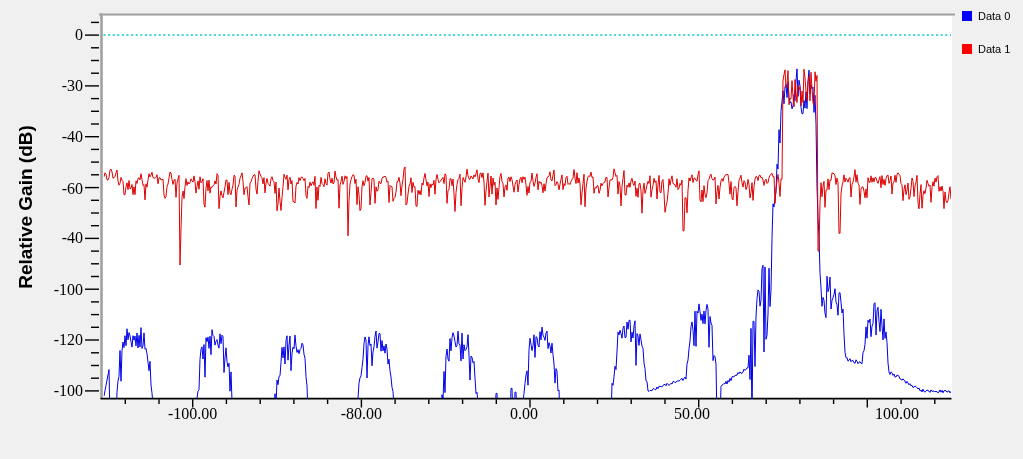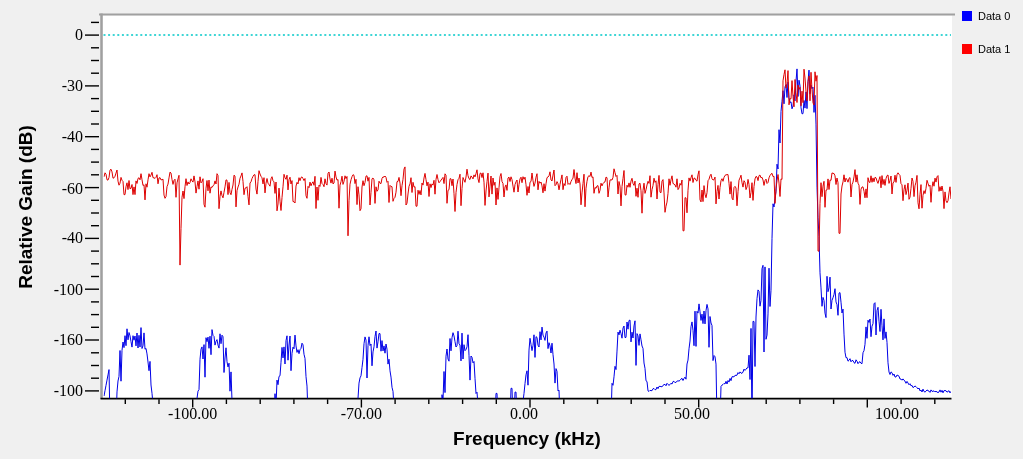--- a/index.html
+++ b/index.html
@@ -103,33 +103,32 @@
         <line x1="833.6" y1="399.3" x2="833.6" y2="404"></line>
         <line x1="867.3" y1="399.3" x2="867.3" y2="407.5"></line>
         <line x1="901.1" y1="399.3" x2="901.1" y2="404"></line>
         <line x1="934.8" y1="399.3" x2="934.8" y2="404"></line>
       </g>
       <polyline points="104.0,396.0 105.0,390.7 106.0,385.4 107.0,380.1 108.0,374.9 109.0,369.6 110.0,421.4 111.0,421.4 112.0,421.4 113.0,421.4 114.0,421.4 115.0,421.4 116.0,421.4 117.0,391.9 118.0,381.0 119.0,376.4 120.0,350.5 121.0,381.2 122.0,350.4 123.0,342.0 124.0,347.6 125.0,335.7 126.0,345.7 127.0,328.8 128.0,339.8 129.0,332.5 130.0,335.8 131.0,341.7 132.0,347.1 133.0,335.7 134.0,340.2 135.0,336.0 136.0,345.9 137.0,333.0 138.0,348.0 139.0,335.3 140.0,347.0 141.0,327.6 142.0,348.5 143.0,345.8 144.0,332.9 145.0,349.2 146.0,348.4 147.0,353.9 148.0,362.0 149.0,370.7 150.0,361.4 151.0,385.0 152.0,393.3 153.0,404.1 154.0,421.4 155.0,421.4 156.0,421.4 157.0,421.4 158.0,421.4 159.0,421.4 160.0,421.4 161.0,421.4 162.0,421.4 163.0,421.4 164.0,421.4 165.0,421.4 166.0,421.4 167.0,421.4 168.0,421.4 169.0,421.4 170.0,421.4 171.0,421.4 172.0,421.4 173.0,421.4 174.0,421.4 175.0,421.4 176.0,421.4 177.0,421.4 178.0,421.4 179.0,421.4 180.0,421.4 181.0,421.4 182.0,421.4 183.0,421.4 184.0,421.4 185.0,421.4 186.0,421.4 187.0,421.4 188.0,421.4 189.0,421.4 190.0,421.4 191.0,421.4 192.0,421.4 193.0,421.4 194.0,421.4 195.0,421.4 196.0,411.4 197.0,398.4 198.0,391.1 199.0,389.6 200.0,359.3 201.0,349.2 202.0,346.9 203.0,359.0 204.0,344.6 205.0,377.2 206.0,337.7 207.0,341.7 208.0,337.1 209.0,348.3 210.0,336.2 211.0,354.7 212.0,329.6 213.0,335.4 214.0,336.4 215.0,345.1 216.0,341.3 217.0,339.6 218.0,345.1 219.0,348.1 220.0,333.8 221.0,343.7 222.0,335.2 223.0,336.7 224.0,372.5 225.0,358.0 226.0,347.8 227.0,361.7 228.0,366.9 229.0,363.2 230.0,391.2 231.0,371.9 232.0,400.8 233.0,408.6 234.0,421.4 235.0,421.4 236.0,421.4 237.0,421.4 238.0,421.4 239.0,421.4 240.0,421.4 241.0,421.4 242.0,421.4 243.0,421.4 244.0,421.4 245.0,421.4 246.0,421.4 247.0,421.4 248.0,421.4 249.0,421.4 250.0,421.4 251.0,421.4 252.0,421.4 253.0,421.4 254.0,421.4 255.0,421.4 256.0,421.4 257.0,421.4 258.0,421.4 259.0,421.4 260.0,421.4 261.0,421.4 262.0,421.4 263.0,421.4 264.0,421.4 265.0,421.4 266.0,421.4 267.0,421.4 268.0,421.4 269.0,421.4 270.0,421.4 271.0,421.4 272.0,421.4 273.0,421.4 274.0,421.4 275.0,393.7 276.0,406.0 277.0,380.1 278.0,384.7 279.0,376.4 280.0,375.8 281.0,362.3 282.0,347.4 283.0,357.9 284.0,346.9 285.0,364.0 286.0,340.6 287.0,335.8 288.0,360.2 289.0,345.0 290.0,336.0 291.0,370.7 292.0,353.3 293.0,347.1 294.0,348.8 295.0,335.1 296.0,345.9 297.0,352.4 298.0,349.7 299.0,353.7 300.0,349.7 301.0,348.4 302.0,343.2 303.0,344.8 304.0,354.3 305.0,358.4 306.0,376.6 307.0,386.1 308.0,414.1 309.0,398.9 310.0,416.7 311.0,421.4 312.0,421.4 313.0,421.4 314.0,421.4 315.0,421.4 316.0,421.4 317.0,421.4 318.0,421.4 319.0,421.4 320.0,421.4 321.0,421.4 322.0,421.4 323.0,421.4 324.0,421.4 325.0,421.4 326.0,421.4 327.0,421.4 328.0,421.4 329.0,421.4 330.0,421.4 331.0,421.4 332.0,421.4 333.0,421.4 334.0,421.4 335.0,421.4 336.0,421.4 337.0,421.4 338.0,421.4 339.0,421.4 340.0,421.4 341.0,421.4 342.0,421.4 343.0,421.4 344.0,421.4 345.0,421.4 346.0,421.4 347.0,421.4 348.0,421.4 349.0,421.4 350.0,421.4 351.0,421.4 352.0,421.4 353.0,421.4 354.0,421.4 355.0,421.4 356.0,421.4 357.0,407.1 358.0,398.3 359.0,383.1 360.0,377.9 361.0,375.8 362.0,367.5 363.0,359.3 364.0,343.7 365.0,336.9 366.0,340.1 367.0,378.0 368.0,345.6 369.0,336.8 370.0,345.6 371.0,344.0 372.0,365.8 373.0,351.9 374.0,346.8 375.0,336.5 376.0,331.0 377.0,348.1 378.0,341.8 379.0,333.5 380.0,333.6 381.0,351.2 382.0,340.6 383.0,350.9 384.0,345.9 385.0,353.2 386.0,344.0 387.0,349.2 388.0,364.1 389.0,359.2 390.0,370.8 391.0,377.1 392.0,387.3 393.0,391.4 394.0,407.2 395.0,421.4 396.0,421.4 397.0,421.4 398.0,421.4 399.0,421.4 400.0,421.4 401.0,421.4 402.0,421.4 403.0,421.4 404.0,421.4 405.0,421.4 406.0,421.4 407.0,421.4 408.0,421.4 409.0,421.4 410.0,421.4 411.0,421.4 412.0,421.4 413.0,421.4 414.0,421.4 415.0,421.4 416.0,421.4 417.0,421.4 418.0,421.4 419.0,421.4 420.0,421.4 421.0,421.4 422.0,421.4 423.0,421.4 424.0,421.4 425.0,421.4 426.0,421.4 427.0,421.4 428.0,421.4 429.0,421.4 430.0,421.4 431.0,421.4 432.0,421.4 433.0,421.4 434.0,421.4 435.0,421.4 436.0,421.4 437.0,421.4 438.0,421.4 439.0,421.4 440.0,421.4 441.0,421.4 442.0,394.7 443.0,400.7 444.0,371.5 445.0,392.6 446.0,356.2 447.0,349.0 448.0,359.0 449.0,361.2 450.0,338.5 451.0,350.8 452.0,337.7 453.0,332.7 454.0,335.9 455.0,341.7 456.0,347.0 457.0,345.6 458.0,331.2 459.0,343.7 460.0,345.0 461.0,360.9 462.0,333.1 463.0,359.0 464.0,344.7 465.0,350.7 466.0,349.5 467.0,346.8 468.0,334.7 469.0,355.4 470.0,380.1 471.0,356.0 472.0,357.3 473.0,362.9 474.0,361.5 475.0,378.3 476.0,393.5 477.0,392.2 478.0,405.0 479.0,421.4 480.0,421.4 481.0,421.4 482.0,421.4 483.0,421.4 484.0,421.4 485.0,421.4 486.0,421.4 487.0,421.4 488.0,421.4 489.0,421.4 490.0,421.4 491.0,421.4 492.0,421.4 493.0,421.4 494.0,421.4 495.0,421.4 496.0,393.4 497.0,393.4 498.0,421.4 499.0,421.4 500.0,421.4 501.0,421.4 502.0,421.4 503.0,421.4 504.0,421.4 505.0,421.4 506.0,421.4 507.0,421.4 508.0,421.4 509.0,421.4 510.0,421.4 511.0,388.3 512.0,388.3 513.0,421.4 514.0,421.4 515.0,392.1 516.0,392.1 517.0,421.4 518.0,421.4 519.0,421.4 520.0,421.4 521.0,421.4 522.0,421.4 523.0,401.5 524.0,393.4 525.0,383.6 526.0,374.8 527.0,370.8 528.0,385.2 529.0,350.1 530.0,338.3 531.0,344.4 532.0,350.6 533.0,345.5 534.0,334.8 535.0,357.4 536.0,336.7 537.0,337.4 538.0,345.2 539.0,347.0 540.0,331.7 541.0,339.9 542.0,327.1 543.0,335.1 544.0,337.2 545.0,340.4 546.0,333.0 547.0,331.1 548.0,348.6 549.0,342.7 550.0,345.8 551.0,353.0 552.0,343.2 553.0,354.6 554.0,364.0 555.0,383.1 556.0,368.6 557.0,371.4 558.0,391.0 559.0,390.1 560.0,417.9 561.0,421.4 562.0,421.4 563.0,421.4 564.0,421.4 565.0,421.4 566.0,421.4 567.0,421.4 568.0,421.4 569.0,421.4 570.0,421.4 571.0,421.4 572.0,421.4 573.0,421.4 574.0,421.4 575.0,421.4 576.0,421.4 577.0,421.4 578.0,421.4 579.0,421.4 580.0,421.4 581.0,421.4 582.0,421.4 583.0,421.4 584.0,421.4 585.0,421.4 586.0,421.4 587.0,421.4 588.0,421.4 589.0,421.4 590.0,421.4 591.0,421.4 592.0,421.4 593.0,421.4 594.0,421.4 595.0,421.4 596.0,421.4 597.0,421.4 598.0,421.4 599.0,421.4 600.0,421.4 601.0,421.4 602.0,421.4 603.0,421.4 604.0,421.4 605.0,421.4 606.0,421.4 607.0,421.4 608.0,421.4 609.0,421.4 610.0,421.4 611.0,421.4 612.0,383.3 613.0,385.3 614.0,376.8 615.0,366.3 616.0,369.6 617.0,351.1 618.0,332.1 619.0,334.9 620.0,330.2 621.0,333.6 622.0,338.2 623.0,328.1 624.0,326.0 625.0,337.6 626.0,337.4 627.0,322.0 628.0,329.2 629.0,320.5 630.0,320.1 631.0,341.9 632.0,332.2 633.0,338.0 634.0,325.9 635.0,320.8 636.0,365.4 637.0,333.6 638.0,335.9 639.0,345.4 640.0,333.9 641.0,339.8 642.0,346.0 643.0,348.4 644.0,363.0 645.0,368.4 646.0,380.8 647.0,381.5 648.0,390.9 649.0,391.4 650.0,390.4 651.0,390.6 652.0,390.7 653.0,388.7 654.0,388.5 655.0,389.7 656.0,389.6 657.0,387.0 658.0,388.7 659.0,386.4 660.0,386.4 661.0,386.5 662.0,386.9 663.0,385.3 664.0,384.7 665.0,384.3 666.0,385.8 667.0,383.3 668.0,384.5 669.0,385.3 670.0,384.6 671.0,383.2 672.0,384.1 673.0,381.5 674.0,381.3 675.0,382.7 676.0,382.2 677.0,381.3 678.0,380.7 679.0,381.2 680.0,380.3 681.0,379.1 682.0,378.3 683.0,380.5 684.0,378.5 685.0,377.1 686.0,379.2 687.0,364.0 688.0,360.1 689.0,348.8 690.0,341.0 691.0,326.7 692.0,321.9 693.0,330.4 694.0,345.7 695.0,311.2 696.0,346.4 697.0,311.3 698.0,313.1 699.0,303.9 700.0,311.8 701.0,320.4 702.0,314.1 703.0,323.6 704.0,311.0 705.0,323.9 706.0,310.6 707.0,304.4 708.0,308.9 709.0,347.3 710.0,316.5 711.0,323.0 712.0,325.5 713.0,360.6 714.0,355.5 715.0,356.7 716.0,364.1 717.0,421.4 718.0,421.4 719.0,421.4 720.0,421.4 721.0,386.3 722.0,385.1 723.0,384.5 724.0,383.4 725.0,384.0 726.0,381.3 727.0,384.0 728.0,380.5 729.0,382.1 730.0,378.4 731.0,380.7 732.0,376.7 733.0,376.7 734.0,376.9 735.0,375.3 736.0,375.4 737.0,375.2 738.0,372.6 739.0,373.8 740.0,371.9 741.0,373.0 742.0,373.4 743.0,372.0 744.0,369.1 745.0,370.4 746.0,369.2 747.0,367.8 748.0,367.9 749.0,355.2 750.0,379.5 751.0,328.4 752.0,420.9 753.0,321.3 754.0,321.5 755.0,366.5 756.0,317.0 757.0,298.7 758.0,289.9 759.0,291.4 760.0,306.2 761.0,300.4 762.0,268.6 763.0,265.3 764.0,352.0 765.0,266.9 766.0,339.3 767.0,335.2 768.0,313.9 769.0,268.2 770.0,306.5 771.0,290.3 772.0,238.6 773.0,203.8 774.0,207.0 775.0,198.4 776.0,191.6 777.0,164.2 778.0,169.0 779.0,129.7 780.0,143.0 781.0,111.4 782.0,101.3 783.0,90.7 784.0,103.8 785.0,86.9 786.0,84.6 787.0,97.5 788.0,82.1 789.0,97.3 790.0,102.6 791.0,101.8 792.0,108.8 793.0,106.0 794.0,94.8 795.0,100.9 796.0,81.0 797.0,68.9 798.0,96.5 799.0,80.2 800.0,85.8 801.0,107.6 802.0,113.8 803.0,113.6 804.0,100.5 805.0,108.1 806.0,91.8 807.0,108.6 808.0,81.3 809.0,70.1 810.0,93.8 811.0,85.1 812.0,88.6 813.0,87.1 814.0,112.4 815.0,95.3 816.0,124.1 817.0,187.1 818.0,217.8 819.0,236.6 820.0,272.8 821.0,287.9 822.0,306.3 823.0,297.4 824.0,300.5 825.0,313.2 826.0,317.6 827.0,276.3 828.0,291.7 829.0,287.9 830.0,277.1 831.0,309.0 832.0,300.3 833.0,297.7 834.0,294.5 835.0,288.7 836.0,301.9 837.0,304.7 838.0,315.3 839.0,293.1 840.0,292.6 841.0,302.2 842.0,313.0 843.0,309.1 844.0,334.1 845.0,352.2 846.0,357.7 847.0,357.6 848.0,361.2 849.0,360.3 850.0,358.7 851.0,361.8 852.0,360.4 853.0,360.6 854.0,362.7 855.0,363.3 856.0,359.8 857.0,361.2 858.0,363.7 859.0,362.2 860.0,361.7 861.0,363.3 862.0,363.7 863.0,352.7 864.0,350.7 865.0,344.3 866.0,326.9 867.0,338.3 868.0,320.2 869.0,322.5 870.0,319.0 871.0,336.7 872.0,326.2 873.0,323.7 874.0,303.8 875.0,302.7 876.0,335.0 877.0,310.6 878.0,307.3 879.0,321.2 880.0,331.5 881.0,309.3 882.0,325.8 883.0,339.9 884.0,318.9 885.0,338.4 886.0,331.9 887.0,342.4 888.0,362.8 889.0,372.0 890.0,374.5 891.0,371.9 892.0,372.7 893.0,375.4 894.0,374.0 895.0,377.0 896.0,377.0 897.0,375.0 898.0,375.5 899.0,376.2 900.0,379.0 901.0,379.1 902.0,380.2 903.0,378.9 904.0,380.3 905.0,381.1 906.0,383.3 907.0,381.4 908.0,383.0 909.0,384.8 910.0,383.7 911.0,385.8 912.0,385.4 913.0,387.6 914.0,386.9 915.0,386.0 916.0,386.6 917.0,387.7 918.0,389.0 919.0,388.0 920.0,390.9 921.0,390.0 922.0,392.0 923.0,389.1 924.0,391.5 925.0,392.1 926.0,391.2 927.0,389.9 928.0,390.7 929.0,391.1 930.0,392.4 931.0,389.9 932.0,391.4 933.0,391.3 934.0,390.8 935.0,391.9 936.0,391.2 937.0,392.0 938.0,392.6 939.0,392.0 940.0,389.9 941.0,392.2 942.0,390.3 943.0,392.8 944.0,390.6 945.0,390.6 946.0,390.7 947.0,392.2 948.0,391.4 949.0,390.7 950.0,392.9 951.0,391.3" fill="none" stroke="#0000e6" stroke-width="1" clip-path="url(#plotclip)"></polyline>
       <polyline points="104.0,176.8 105.0,172.8 106.0,174.2 107.0,179.8 108.0,180.1 109.0,177.5 110.0,170.1 111.0,169.2 112.0,171.9 113.0,178.2 114.0,177.8 115.0,176.3 116.0,173.1 117.0,170.0 118.0,181.2 119.0,185.2 120.0,183.2 121.0,177.4 122.0,180.3 123.0,181.5 124.0,194.7 125.0,194.6 126.0,186.7 127.0,182.8 128.0,189.6 129.0,180.5 130.0,188.8 131.0,188.3 132.0,184.5 133.0,194.6 134.0,186.9 135.0,194.6 136.0,180.9 137.0,183.5 138.0,178.4 139.0,177.8 140.0,179.8 141.0,173.7 142.0,179.7 143.0,185.5 144.0,184.8 145.0,199.9 146.0,183.8 147.0,187.2 148.0,179.8 149.0,173.7 150.0,176.9 151.0,175.1 152.0,172.3 153.0,177.7 154.0,177.8 155.0,178.4 156.0,177.4 157.0,174.7 158.0,183.8 159.0,178.0 160.0,177.6 161.0,179.9 162.0,179.7 163.0,179.2 164.0,195.1 165.0,198.3 166.0,196.6 167.0,186.6 168.0,184.1 169.0,177.9 170.0,172.1 171.0,173.0 172.0,179.5 173.0,184.4 174.0,180.3 175.0,179.2 176.0,197.3 177.0,182.9 178.0,178.9 179.0,175.3 180.0,265.1 181.0,228.5 182.0,197.3 183.0,191.0 184.0,198.6 185.0,186.7 186.0,178.7 187.0,185.5 188.0,181.9 189.0,184.0 190.0,182.5 191.0,178.8 192.0,180.9 193.0,182.1 194.0,175.9 195.0,181.8 196.0,193.1 197.0,186.7 198.0,180.9 199.0,189.2 200.0,176.8 201.0,182.9 202.0,181.6 203.0,178.7 204.0,204.4 205.0,207.2 206.0,188.2 207.0,180.5 208.0,190.8 209.0,180.1 210.0,193.2 211.0,186.9 212.0,187.5 213.0,185.9 214.0,184.7 215.0,180.9 216.0,184.0 217.0,173.7 218.0,175.5 219.0,208.7 220.0,196.4 221.0,190.9 222.0,195.6 223.0,197.8 224.0,192.4 225.0,186.9 226.0,179.9 227.0,180.2 228.0,194.6 229.0,182.4 230.0,192.7 231.0,194.7 232.0,189.3 233.0,185.0 234.0,175.2 235.0,176.1 236.0,206.9 237.0,190.7 238.0,187.0 239.0,184.2 240.0,178.3 241.0,175.9 242.0,172.9 243.0,181.4 244.0,194.7 245.0,188.2 246.0,187.9 247.0,186.7 248.0,196.5 249.0,204.9 250.0,183.0 251.0,181.8 252.0,178.5 253.0,176.4 254.0,174.8 255.0,174.7 256.0,189.0 257.0,194.1 258.0,181.4 259.0,170.7 260.0,174.0 261.0,176.3 262.0,177.8 263.0,183.9 264.0,177.7 265.0,192.9 266.0,183.3 267.0,178.5 268.0,183.2 269.0,184.7 270.0,186.2 271.0,178.8 272.0,176.7 273.0,180.7 274.0,181.9 275.0,193.4 276.0,182.0 277.0,210.8 278.0,204.0 279.0,188.1 280.0,201.2 281.0,210.5 282.0,197.6 283.0,186.8 284.0,174.3 285.0,177.7 286.0,179.3 287.0,175.2 288.0,189.9 289.0,179.6 290.0,177.2 291.0,184.0 292.0,180.6 293.0,201.6 294.0,201.7 295.0,203.0 296.0,186.1 297.0,182.4 298.0,184.0 299.0,177.7 300.0,180.7 301.0,177.5 302.0,176.9 303.0,178.6 304.0,180.6 305.0,178.5 306.0,195.7 307.0,198.3 308.0,186.4 309.0,187.7 310.0,182.1 311.0,185.8 312.0,183.2 313.0,181.8 314.0,185.3 315.0,176.3 316.0,208.5 317.0,187.0 318.0,200.3 319.0,185.1 320.0,186.4 321.0,177.4 322.0,183.5 323.0,184.5 324.0,186.7 325.0,178.8 326.0,183.6 327.0,185.1 328.0,173.4 329.0,172.0 330.0,178.9 331.0,183.1 332.0,178.2 333.0,183.9 334.0,183.0 335.0,171.1 336.0,176.9 337.0,180.2 338.0,179.5 339.0,208.2 340.0,185.2 341.0,181.7 342.0,176.2 343.0,184.4 344.0,181.4 345.0,175.8 346.0,178.6 347.0,176.5 348.0,235.8 349.0,200.7 350.0,184.2 351.0,179.8 352.0,176.7 353.0,174.7 354.0,175.3 355.0,183.6 356.0,179.3 357.0,204.6 358.0,186.7 359.0,194.9 360.0,210.7 361.0,208.8 362.0,187.0 363.0,180.7 364.0,185.7 365.0,182.5 366.0,176.1 367.0,175.8 368.0,181.2 369.0,177.4 370.0,205.0 371.0,192.4 372.0,178.8 373.0,178.0 374.0,179.8 375.0,203.4 376.0,186.8 377.0,191.3 378.0,189.9 379.0,181.2 380.0,183.2 381.0,183.6 382.0,178.4 383.0,176.8 384.0,177.2 385.0,176.0 386.0,177.4 387.0,182.3 388.0,181.3 389.0,202.5 390.0,185.4 391.0,186.5 392.0,186.7 393.0,201.3 394.0,198.4 395.0,197.3 396.0,192.2 397.0,181.7 398.0,181.4 399.0,177.4 400.0,183.1 401.0,195.7 402.0,185.7 403.0,179.3 404.0,169.1 405.0,166.9 406.0,205.0 407.0,203.2 408.0,194.0 409.0,186.3 410.0,183.9 411.0,177.7 412.0,192.5 413.0,182.3 414.0,187.1 415.0,186.7 416.0,206.2 417.0,206.2 418.0,190.2 419.0,194.4 420.0,190.5 421.0,194.9 422.0,183.0 423.0,185.1 424.0,178.0 425.0,173.4 426.0,179.7 427.0,185.8 428.0,182.1 429.0,196.5 430.0,183.8 431.0,187.6 432.0,183.9 433.0,185.1 434.0,180.3 435.0,194.2 436.0,179.4 437.0,174.5 438.0,179.5 439.0,182.8 440.0,181.6 441.0,180.1 442.0,178.8 443.0,177.4 444.0,183.6 445.0,173.8 446.0,175.3 447.0,203.3 448.0,190.3 449.0,189.7 450.0,178.7 451.0,178.8 452.0,185.7 453.0,179.0 454.0,193.7 455.0,211.5 456.0,192.6 457.0,184.5 458.0,179.7 459.0,178.3 460.0,174.2 461.0,205.7 462.0,188.5 463.0,177.5 464.0,179.9 465.0,182.3 466.0,177.0 467.0,169.2 468.0,175.7 469.0,178.7 470.0,179.5 471.0,175.9 472.0,177.1 473.0,178.9 474.0,174.9 475.0,176.9 476.0,173.6 477.0,169.8 478.0,178.9 479.0,182.6 480.0,173.4 481.0,173.0 482.0,177.6 483.0,172.8 484.0,182.2 485.0,205.4 486.0,191.0 487.0,181.6 488.0,173.1 489.0,196.9 490.0,186.1 491.0,176.0 492.0,194.1 493.0,178.0 494.0,185.3 495.0,182.2 496.0,205.0 497.0,187.9 498.0,199.4 499.0,187.7 500.0,176.6 501.0,173.5 502.0,181.6 503.0,183.5 504.0,197.0 505.0,187.0 506.0,184.9 507.0,190.4 508.0,178.0 509.0,177.1 510.0,181.5 511.0,176.8 512.0,179.6 513.0,186.1 514.0,192.2 515.0,184.5 516.0,181.8 517.0,180.0 518.0,192.0 519.0,184.6 520.0,178.9 521.0,177.2 522.0,182.7 523.0,176.7 524.0,179.3 525.0,177.2 526.0,184.7 527.0,195.3 528.0,186.5 529.0,193.0 530.0,182.2 531.0,181.5 532.0,173.0 533.0,180.7 534.0,186.4 535.0,183.1 536.0,177.2 537.0,173.7 538.0,189.8 539.0,181.4 540.0,183.2 541.0,182.0 542.0,185.9 543.0,192.8 544.0,183.7 545.0,191.1 546.0,183.8 547.0,177.6 548.0,177.0 549.0,175.8 550.0,171.8 551.0,180.0 552.0,181.0 553.0,175.1 554.0,170.0 555.0,185.7 556.0,184.7 557.0,181.6 558.0,183.7 559.0,189.8 560.0,184.4 561.0,179.4 562.0,174.9 563.0,189.7 564.0,183.6 565.0,185.6 566.0,177.4 567.0,176.2 568.0,184.4 569.0,183.4 570.0,184.5 571.0,181.5 572.0,179.6 573.0,178.1 574.0,169.5 575.0,178.1 576.0,183.6 577.0,172.7 578.0,183.0 579.0,178.0 580.0,184.0 581.0,204.8 582.0,192.9 583.0,183.5 584.0,174.2 585.0,206.8 586.0,188.2 587.0,181.3 588.0,176.6 589.0,175.7 590.0,176.5 591.0,172.1 592.0,177.5 593.0,176.9 594.0,193.3 595.0,187.5 596.0,188.3 597.0,185.9 598.0,185.7 599.0,193.3 600.0,190.3 601.0,183.2 602.0,185.9 603.0,183.6 604.0,182.3 605.0,181.9 606.0,177.1 607.0,177.7 608.0,197.0 609.0,187.8 610.0,180.0 611.0,179.8 612.0,180.0 613.0,177.4 614.0,168.8 615.0,172.6 616.0,176.5 617.0,175.4 618.0,194.0 619.0,181.5 620.0,186.1 621.0,205.9 622.0,186.6 623.0,178.5 624.0,170.5 625.0,194.8 626.0,195.1 627.0,185.2 628.0,187.2 629.0,182.9 630.0,187.3 631.0,181.1 632.0,178.3 633.0,183.5 634.0,185.4 635.0,181.1 636.0,196.3 637.0,188.2 638.0,197.3 639.0,183.9 640.0,183.2 641.0,190.8 642.0,213.2 643.0,190.5 644.0,183.2 645.0,193.4 646.0,189.8 647.0,185.0 648.0,181.3 649.0,183.4 650.0,175.7 651.0,197.2 652.0,189.7 653.0,185.5 654.0,178.2 655.0,182.4 656.0,180.8 657.0,199.0 658.0,184.6 659.0,175.4 660.0,192.2 661.0,192.7 662.0,181.1 663.0,179.6 664.0,192.9 665.0,212.3 666.0,206.2 667.0,202.1 668.0,193.4 669.0,178.8 670.0,185.3 671.0,179.8 672.0,175.8 673.0,183.6 674.0,183.9 675.0,185.0 676.0,187.2 677.0,178.8 678.0,189.6 679.0,188.0 680.0,183.4 681.0,185.2 682.0,180.0 683.0,230.8 684.0,230.8 685.0,197.7 686.0,197.9 687.0,212.8 688.0,190.3 689.0,177.9 690.0,181.1 691.0,177.6 692.0,174.8 693.0,182.5 694.0,178.1 695.0,178.3 696.0,180.3 697.0,181.2 698.0,174.7 699.0,170.8 700.0,199.8 701.0,201.9 702.0,190.0 703.0,201.6 704.0,185.6 705.0,194.2 706.0,197.7 707.0,192.7 708.0,180.7 709.0,179.3 710.0,175.9 711.0,174.2 712.0,178.7 713.0,180.0 714.0,179.7 715.0,177.1 716.0,203.9 717.0,191.5 718.0,185.4 719.0,199.0 720.0,187.5 721.0,180.7 722.0,178.7 723.0,181.3 724.0,177.4 725.0,175.4 726.0,174.8 727.0,174.7 728.0,174.5 729.0,183.3 730.0,194.1 731.0,181.6 732.0,198.1 733.0,199.9 734.0,187.5 735.0,186.4 736.0,188.0 737.0,205.8 738.0,191.7 739.0,180.2 740.0,178.0 741.0,175.2 742.0,182.7 743.0,187.1 744.0,180.7 745.0,182.4 746.0,189.6 747.0,187.0 748.0,179.4 749.0,184.5 750.0,198.0 751.0,192.5 752.0,182.7 753.0,200.4 754.0,186.5 755.0,178.9 756.0,176.4 757.0,177.0 758.0,180.6 759.0,175.6 760.0,175.1 761.0,177.8 762.0,177.3 763.0,180.0 764.0,185.4 765.0,180.6 766.0,179.1 767.0,183.5 768.0,182.5 769.0,177.8 770.0,175.5 771.0,174.1 772.0,173.3 773.0,176.6 774.0,176.3 775.0,203.4 776.0,188.8 777.0,180.8 778.0,174.5 779.0,183.1 780.0,196.5 781.0,178.9 782.0,179.4 783.0,80.8 784.0,74.5 785.0,69.8 786.0,88.1 787.0,83.6 788.0,70.6 789.0,104.8 790.0,98.7 791.0,98.8 792.0,80.6 793.0,96.4 794.0,106.8 795.0,79.5 796.0,92.8 797.0,102.5 798.0,85.0 799.0,89.4 800.0,87.3 801.0,105.8 802.0,91.2 803.0,102.7 804.0,69.2 805.0,78.0 806.0,91.4 807.0,100.8 808.0,81.8 809.0,75.9 810.0,100.8 811.0,72.3 812.0,89.5 813.0,102.9 814.0,105.0 815.0,71.8 816.0,81.2 817.0,75.5 818.0,251.1 819.0,251.1 820.0,203.4 821.0,182.7 822.0,196.7 823.0,186.2 824.0,181.3 825.0,207.3 826.0,190.1 827.0,190.0 828.0,178.9 829.0,189.5 830.0,180.1 831.0,180.3 832.0,172.9 833.0,173.4 834.0,173.5 835.0,175.8 836.0,184.5 837.0,178.0 838.0,182.7 839.0,233.3 840.0,233.3 841.0,194.0 842.0,186.0 843.0,181.9 844.0,174.8 845.0,182.0 846.0,178.2 847.0,179.8 848.0,182.2 849.0,178.3 850.0,177.6 851.0,197.0 852.0,184.5 853.0,182.1 854.0,176.9 855.0,169.6 856.0,182.1 857.0,174.8 858.0,183.2 859.0,185.2 860.0,204.4 861.0,189.2 862.0,187.0 863.0,186.9 864.0,191.3 865.0,197.8 866.0,188.9 867.0,197.7 868.0,177.7 869.0,182.0 870.0,182.5 871.0,175.8 872.0,182.3 873.0,177.9 874.0,181.8 875.0,177.3 876.0,177.8 877.0,181.1 878.0,183.4 879.0,179.7 880.0,176.6 881.0,187.8 882.0,175.6 883.0,184.5 884.0,179.4 885.0,185.4 886.0,178.6 887.0,175.6 888.0,175.0 889.0,183.4 890.0,180.5 891.0,176.0 892.0,194.0 893.0,182.8 894.0,182.0 895.0,175.2 896.0,182.4 897.0,174.7 898.0,172.8 899.0,174.3 900.0,175.5 901.0,183.7 902.0,184.8 903.0,200.7 904.0,189.7 905.0,184.8 906.0,194.6 907.0,190.2 908.0,183.1 909.0,199.3 910.0,197.1 911.0,188.3 912.0,178.0 913.0,181.4 914.0,196.6 915.0,185.8 916.0,182.2 917.0,175.4 918.0,202.8 919.0,208.8 920.0,194.3 921.0,184.6 922.0,208.2 923.0,195.4 924.0,190.7 925.0,193.6 926.0,188.3 927.0,180.3 928.0,183.4 929.0,186.3 930.0,185.1 931.0,202.3 932.0,187.3 933.0,181.7 934.0,186.2 935.0,178.1 936.0,182.1 937.0,176.8 938.0,175.6 939.0,191.3 940.0,186.7 941.0,191.0 942.0,186.0 943.0,191.2 944.0,208.6 945.0,191.9 946.0,200.8 947.0,202.7 948.0,200.7 949.0,192.9 950.0,186.8 951.0,199.0" fill="none" stroke="#dd0000" stroke-width="1" clip-path="url(#plotclip)"></polyline>
     </svg>
 
   <div class="ylabel">Relative Gain (dB)</div>
-  <div class="xlabel">Frequency (kHz)</div>
 
   <div id="tick-labels">
       <div class="tick-label-y" style="top: 26.0615px;">0</div>
       <div class="tick-label-y" style="top: 76.892px;">-30</div>
       <div class="tick-label-y" style="top: 127.723px;">-40</div>
       <div class="tick-label-y" style="top: 180px;">-60</div>
       <div class="tick-label-y" style="top: 229.384px;">-40</div>
       <div class="tick-label-y" style="top: 281px;">-100</div>
-      <div class="tick-label-y" style="top: 331.045px;">-160</div>
+      <div class="tick-label-y" style="top: 331.045px;">-120</div>
       <div class="tick-label-y" style="top: 381.875px;">-100</div>
       <div class="tick-label-x" style="left: 144.714px;">-100.00</div>
-      <div class="tick-label-x" style="left: 313.372px;">-70.00</div>
+      <div class="tick-label-x" style="left: 313.372px;">-80.00</div>
       <div class="tick-label-x" style="left: 476px;">0.00</div>
       <div class="tick-label-x" style="left: 644px;">50.00</div>
       <div class="tick-label-x" style="left: 849px;">100.00</div>
     </div>
 
   <div class="legend">
     <div class="legend-item">
       <span class="swatch" id="swatch-0" style="background: rgb(0, 0, 255);"></span>
       <span class="legend-text">Data 0</span>
     </div>

